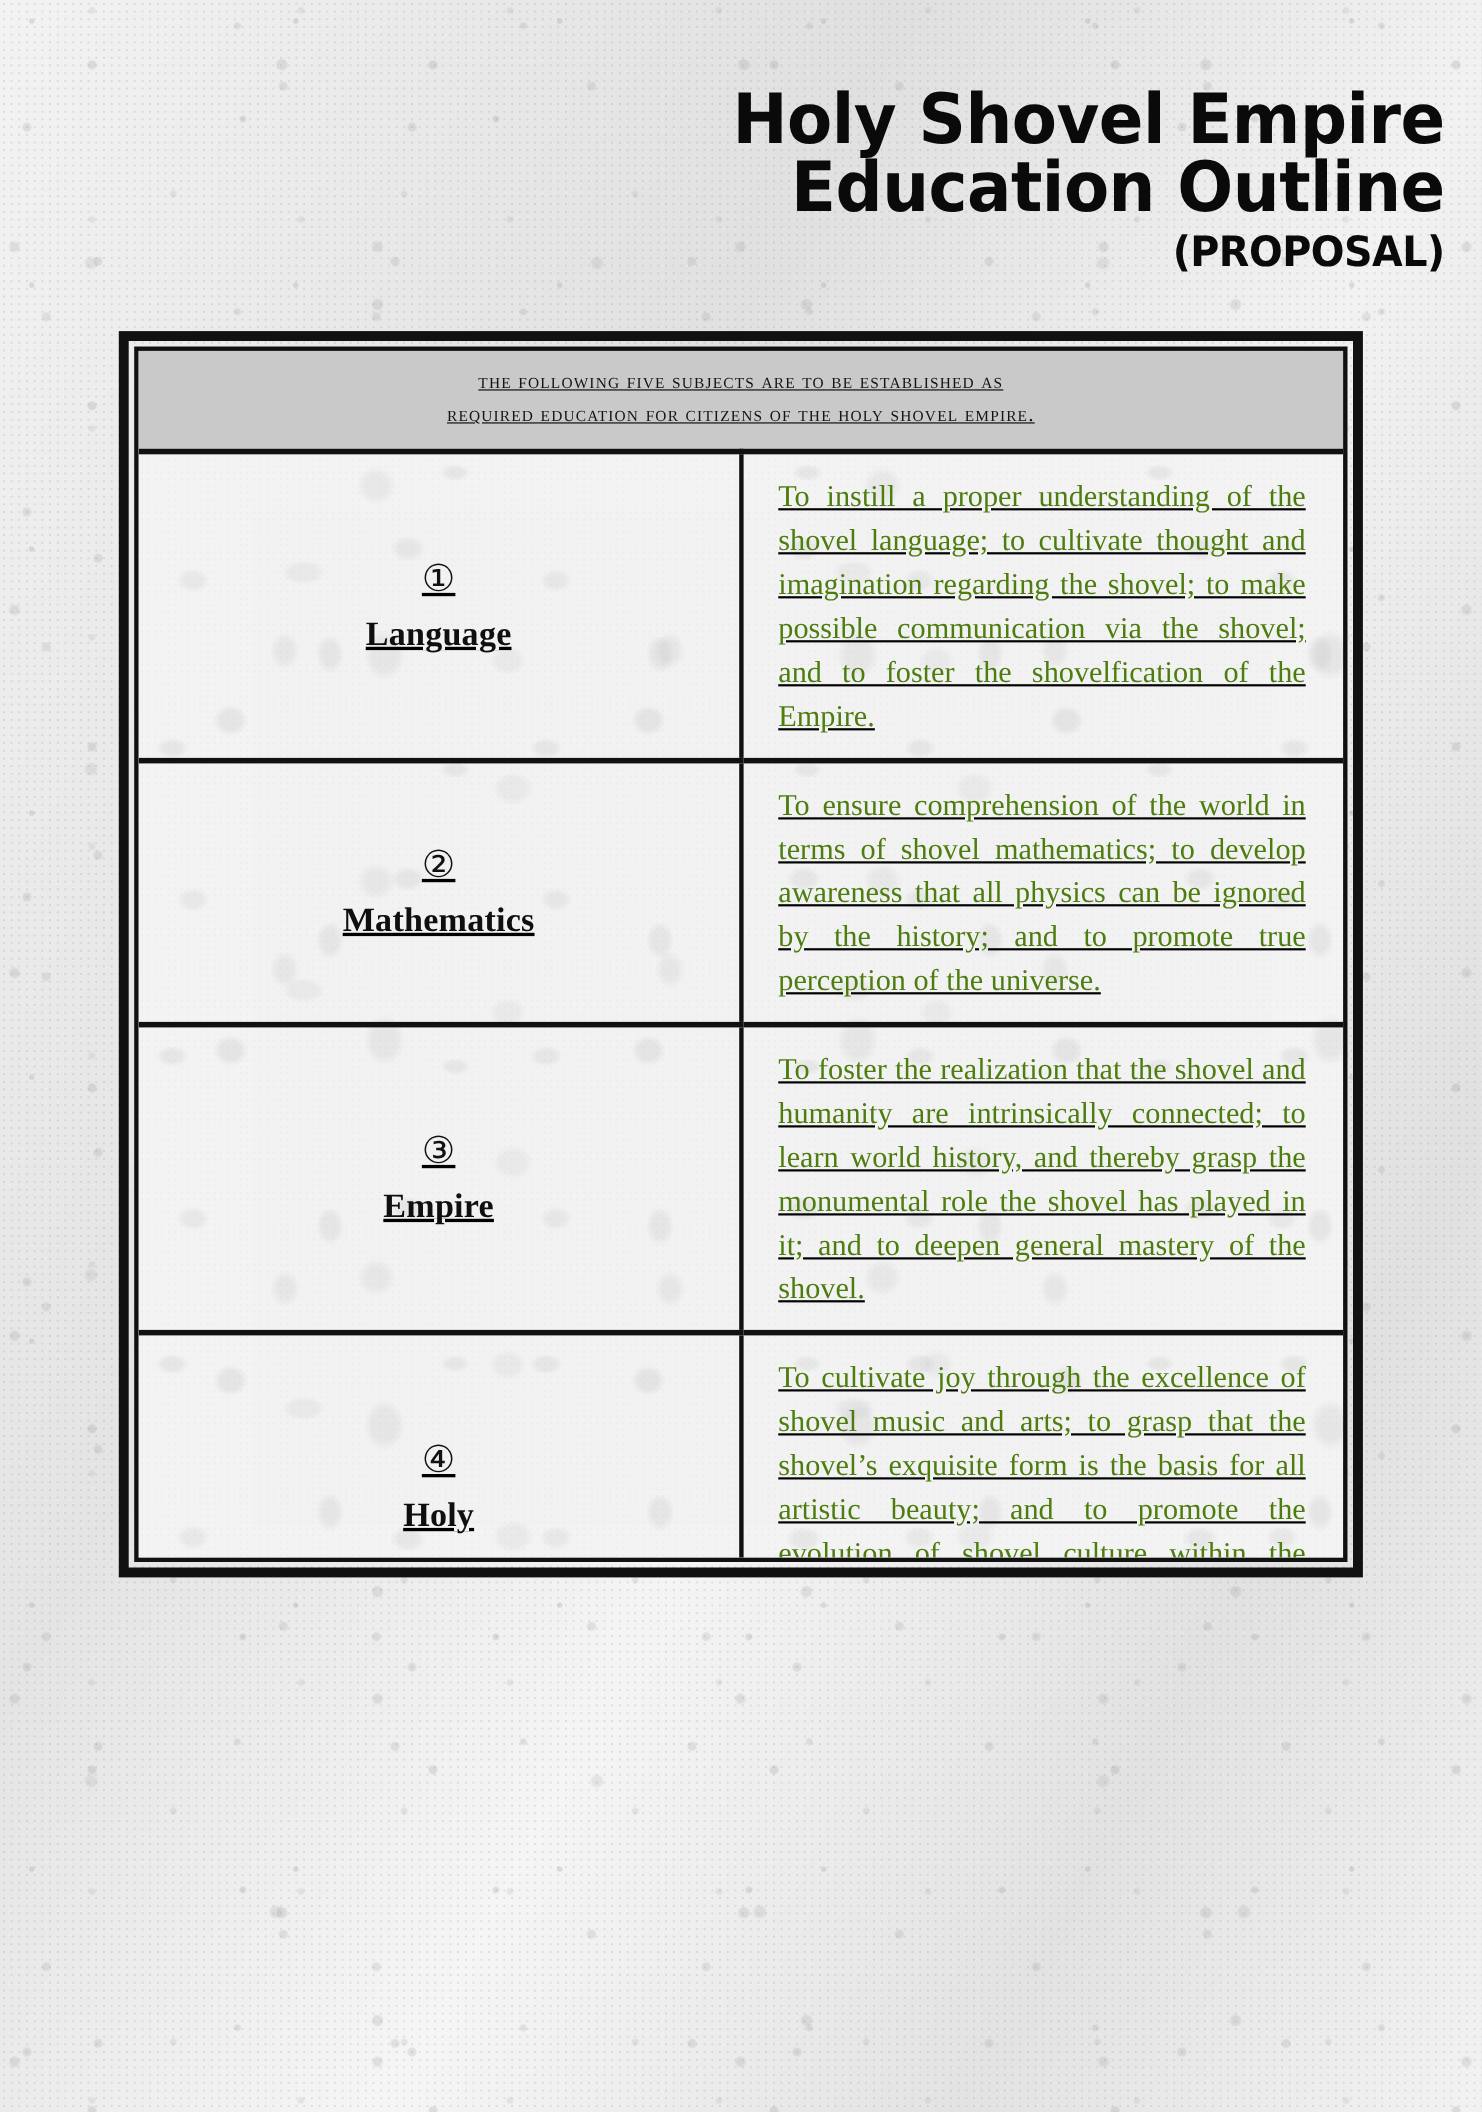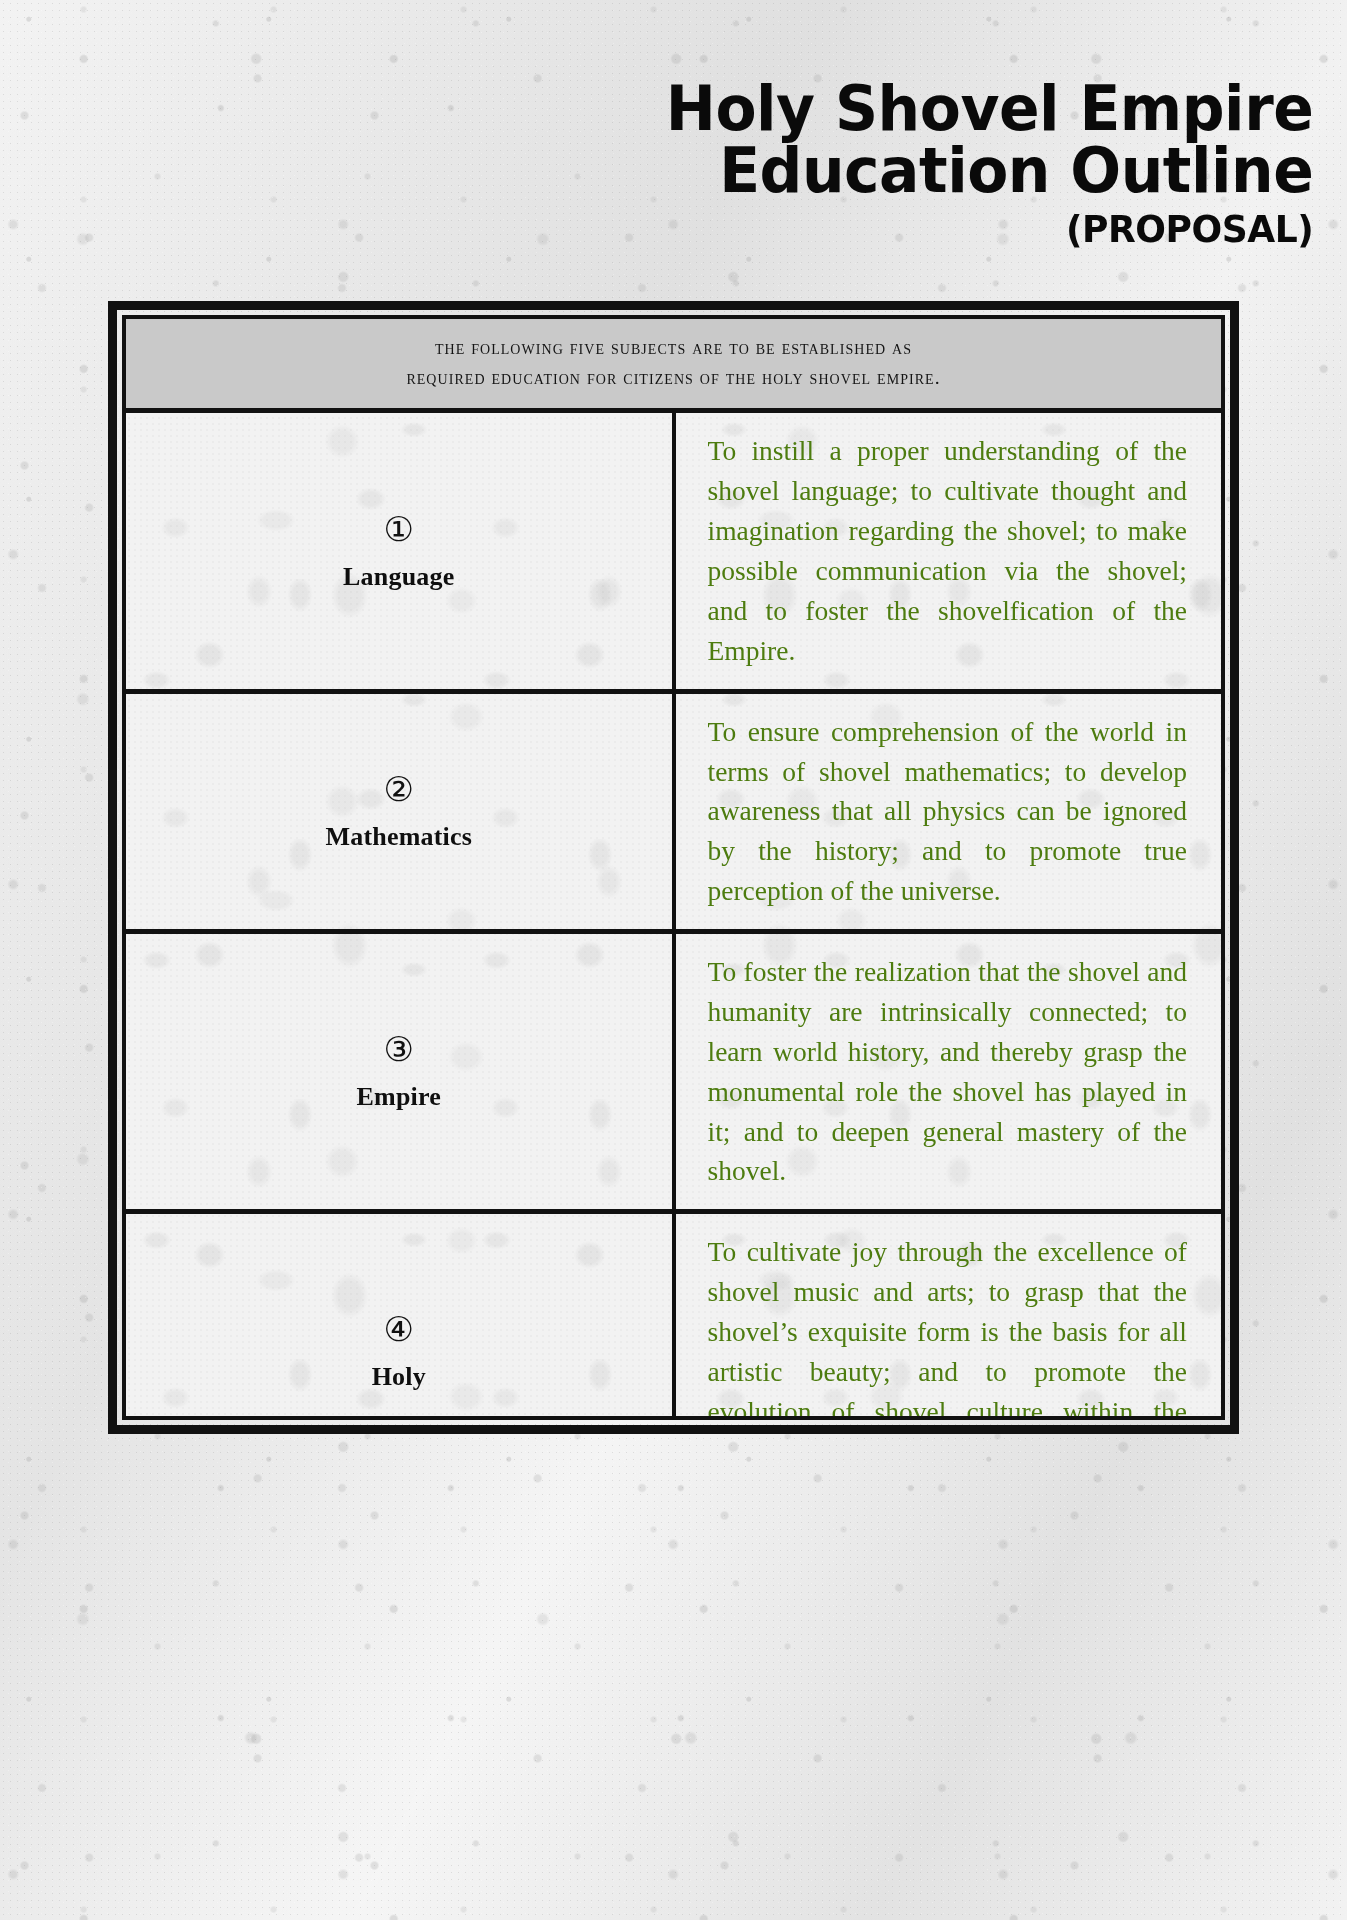--- a/index.html
+++ b/index.html
@@ -98,20 +98,21 @@
     box-sizing: border-box;
     z-index: 3;
   }
   .frame-inner {
     position: absolute;
     inset: 5px;
     border: 4px solid #111111;
     box-sizing: border-box;
     background-color: #f2f2f2;
     overflow: hidden;
+    text-decoration: underline;
   }
   
   .frame-inner::before {
     content: "";
     position: absolute;
     inset: 0;
     pointer-events: none;
     background-color: #f3f3f3;
     background-image:
       radial-gradient(ellipse at 22% 12%, rgba(180,180,180,0.30) 0 9px, transparent 16px),
@@ -190,21 +191,21 @@
     font-family: "DejaVu Sans", sans-serif;
     font-size: 34px;
     line-height: 1;
     color: #111111;
     margin-bottom: 16px;
   }
   .subject-name {
     display: block;
     font-family: "Liberation Serif", serif;
     font-weight: 700;
-    font-size: 26px;
+    font-size: 31px;
     line-height: 1.12;
     color: #0f0f0f;
     letter-spacing: 0.2px;
   }
 
   .desc-text {
     font-family: "Liberation Serif", serif;
     font-size: 27.5px;
     line-height: 1.45;
     color: #4d7c0f;

